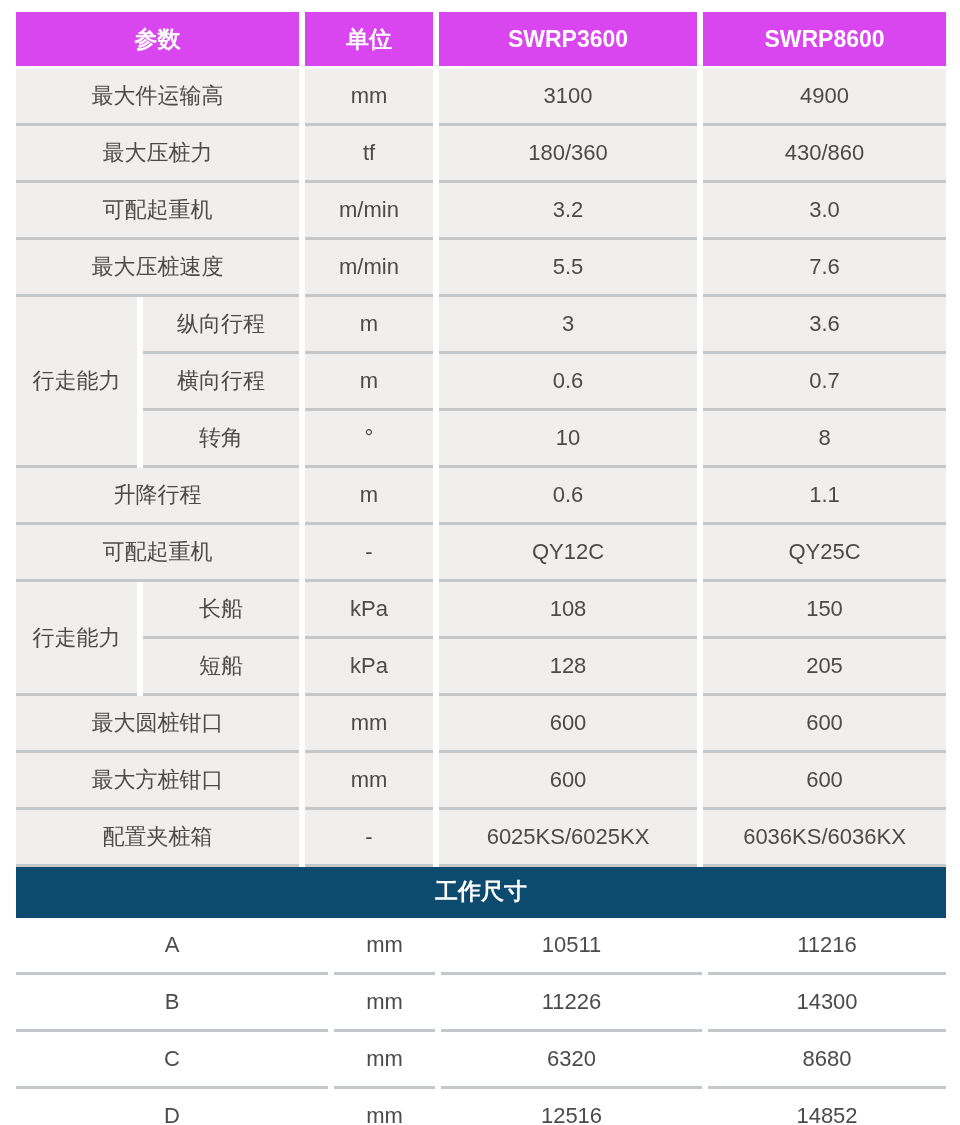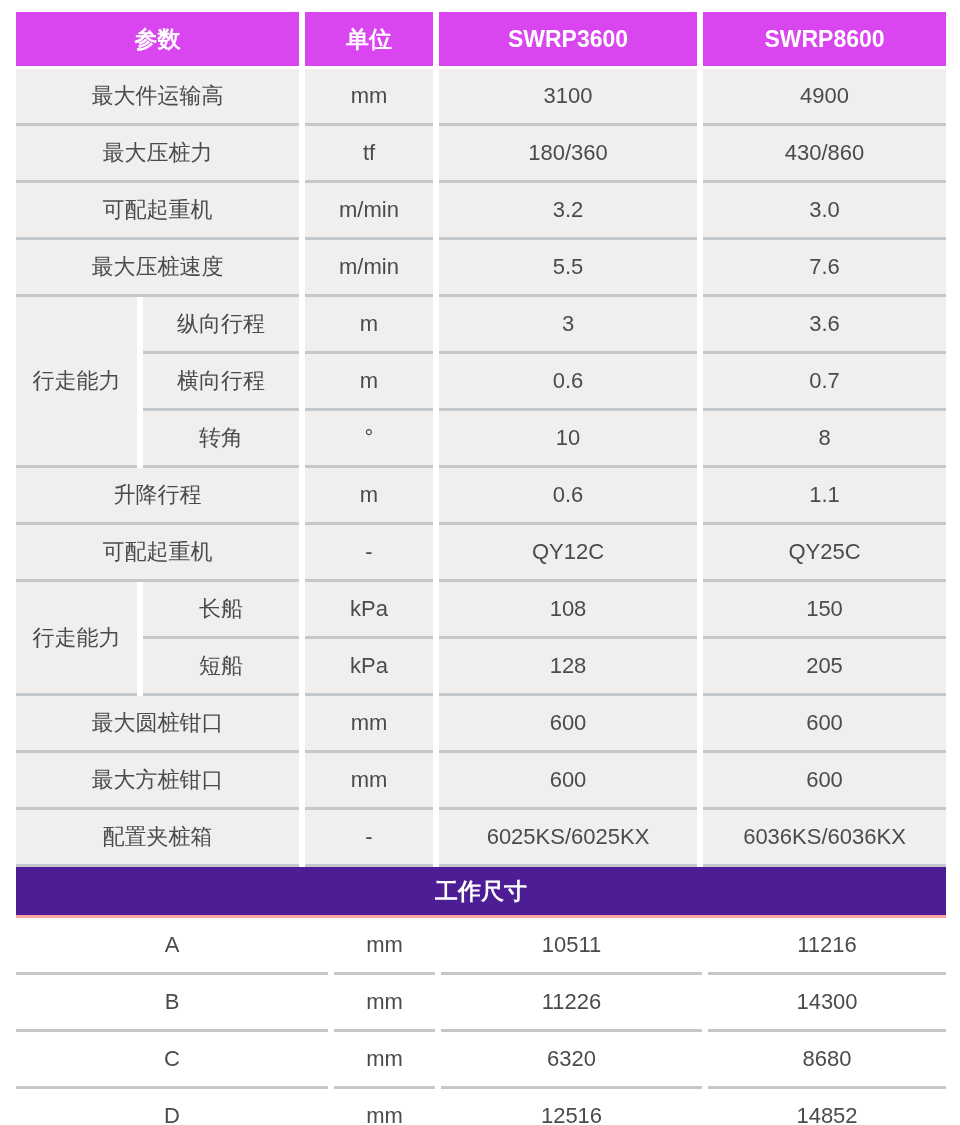--- a/index.html
+++ b/index.html
@@ -30,26 +30,26 @@
   }
   .th{
     background:#d946ef;
     color:#ffffff;
     font-weight:bold;
     font-size:23px;
     height:52px;
     border-bottom:3px solid #ffffff;
   }
   .band{
-    background:#4c1d95;
+    background:#0c4a6e;
     color:#ffffff;
     font-weight:bold;
     font-size:23px;
     height:46px;
-    border-bottom:3px solid #fca5a5;
+    border-bottom:3px solid #0c4a6e;
   }
   .cell{
     background:#f0efed;
     color:#4b4b4b;
     font-size:22px;
     height:52px;
     border-bottom:3px solid #c5c8ca;
   }
   .cell.white{
     background:#ffffff;

